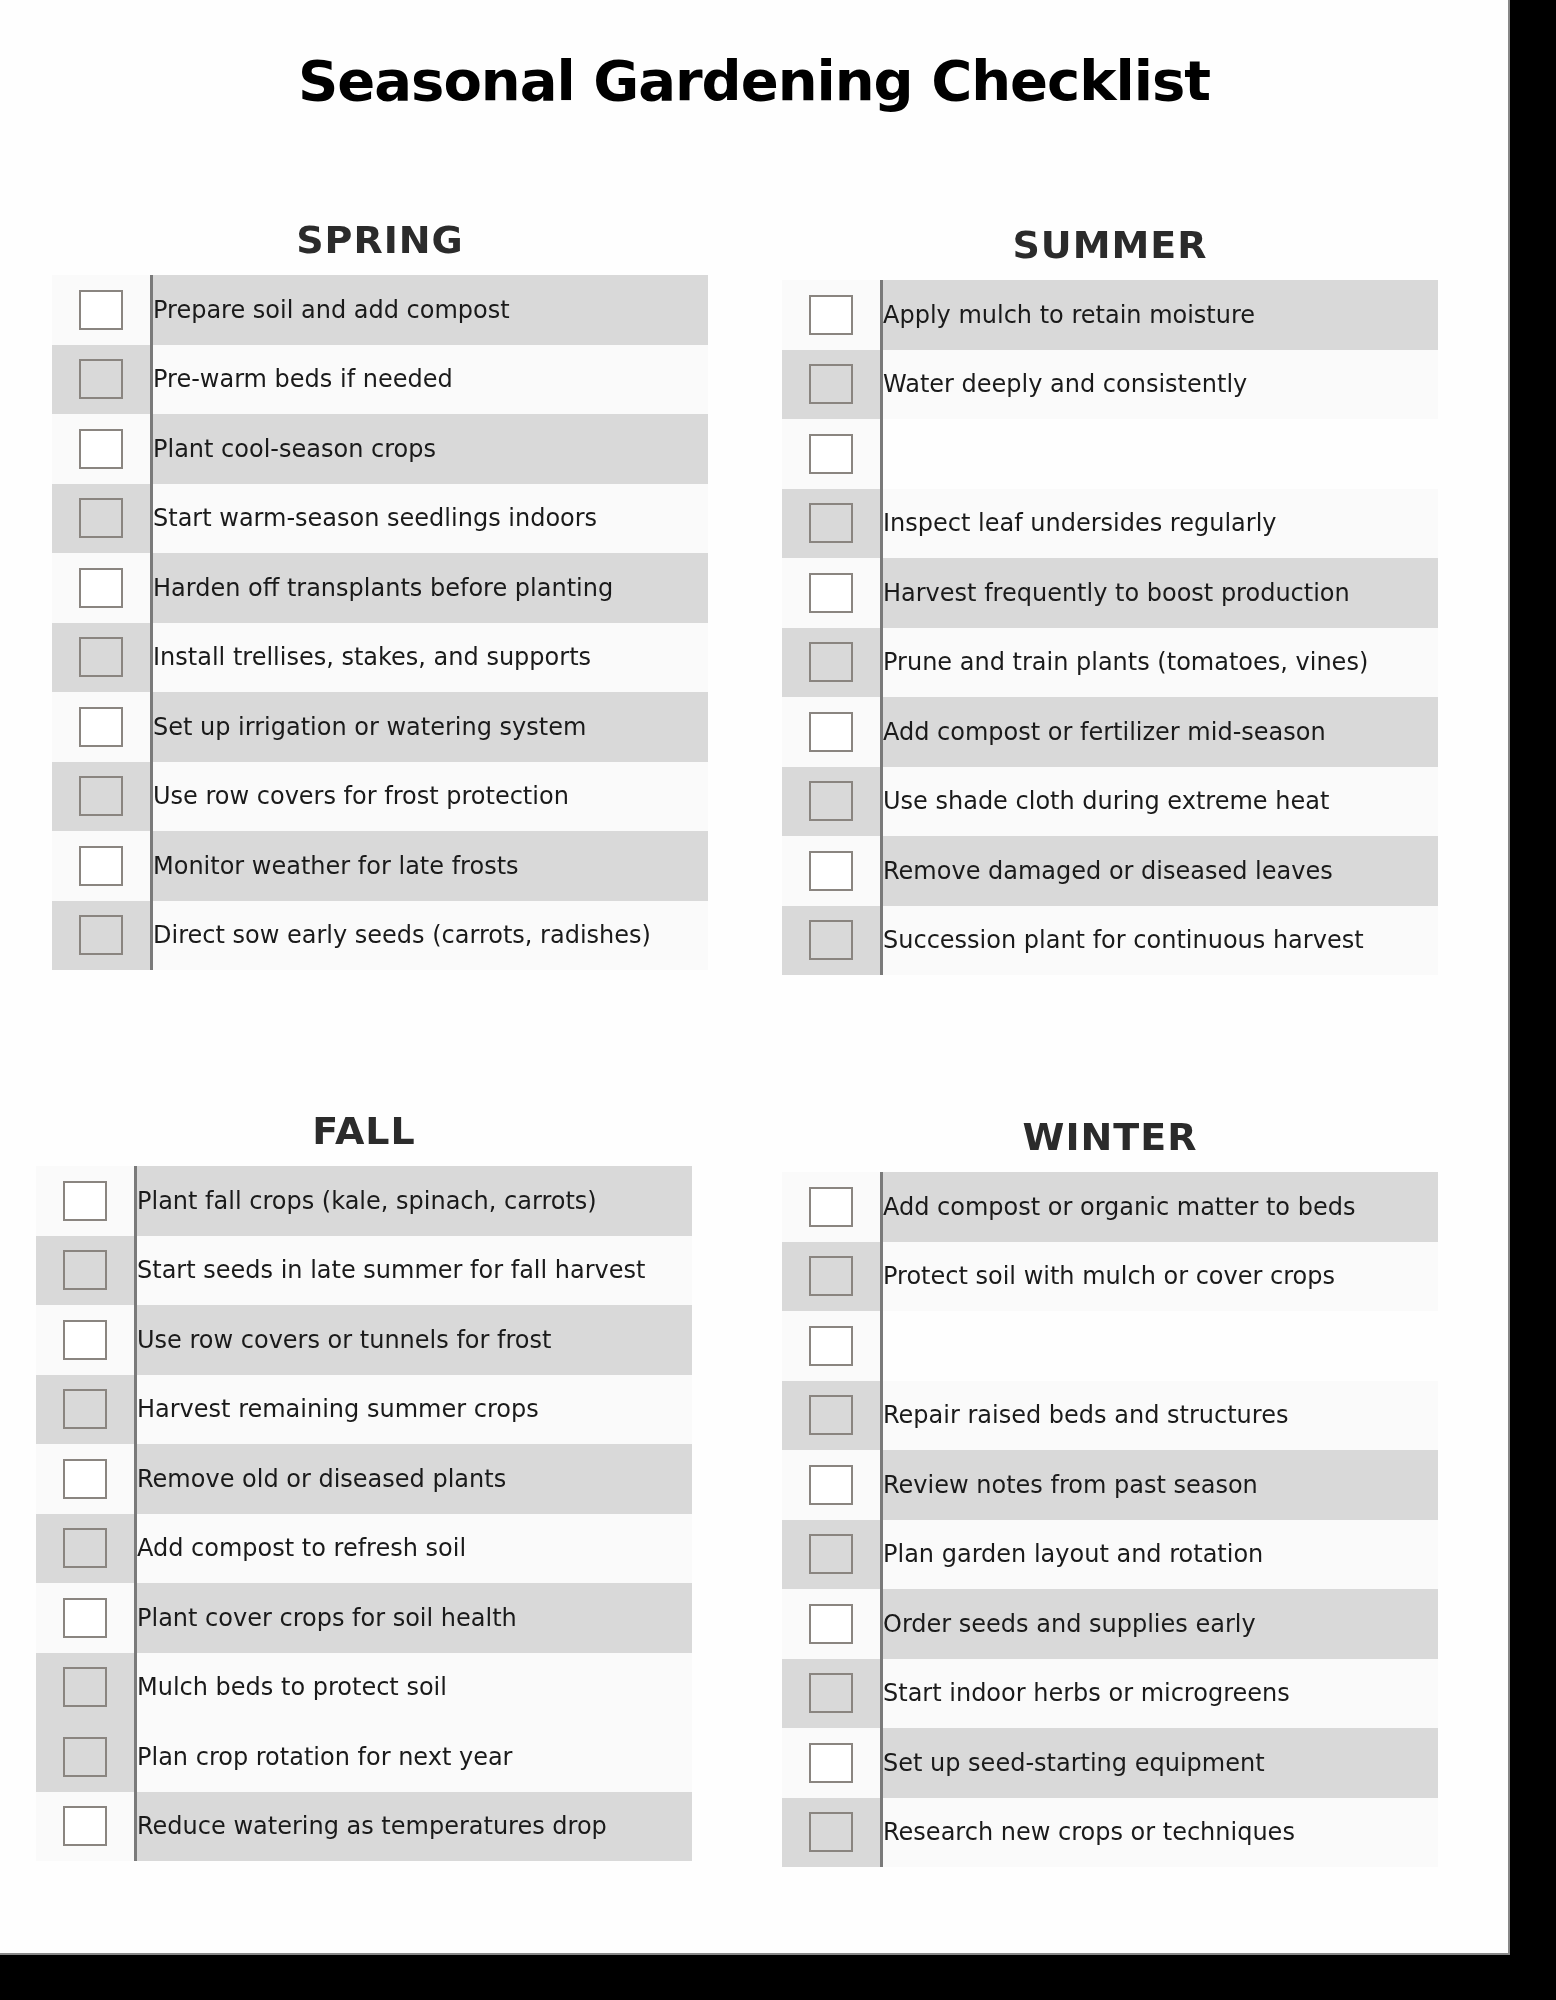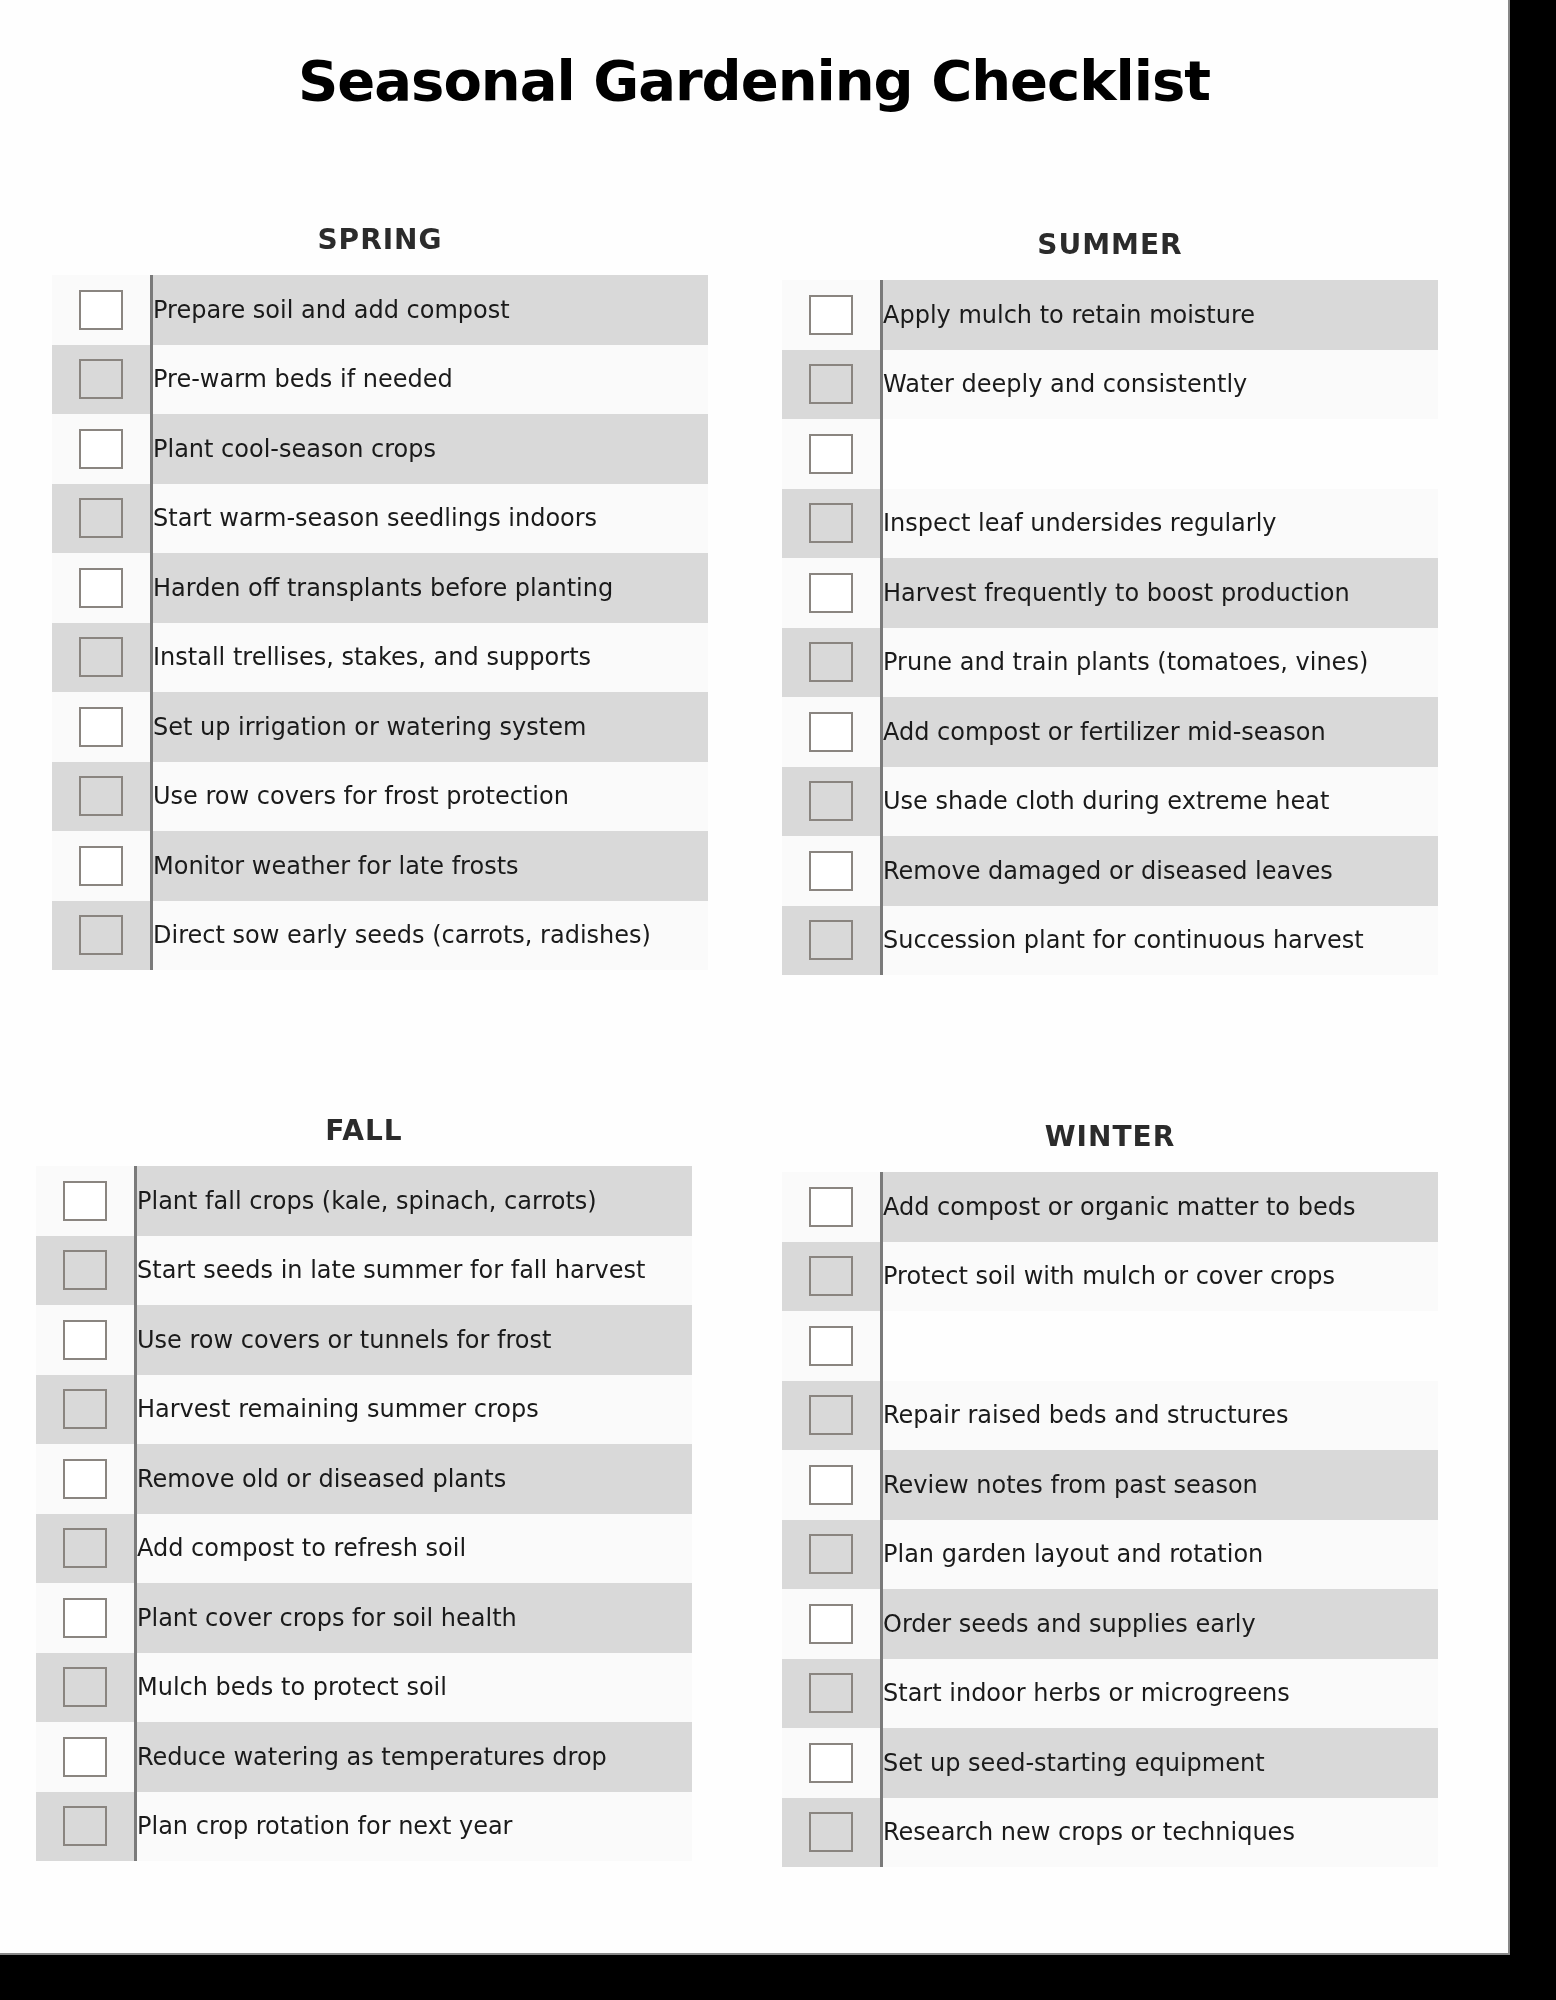--- a/index.html
+++ b/index.html
@@ -1,20 +1,20 @@
 <!DOCTYPE html>
 <html><head>
 <meta charset="utf-8">
 <style>
   html, body { margin:0; padding:0; }
   body { width:1556px; height:2000px; background:#000; position:relative; overflow:hidden; font-family:"DejaVu Sans", sans-serif; }
   .page { position:absolute; left:0; top:0; width:1508px; height:1953px; background:#fefefe; border-right:2px solid #888; border-bottom:2px solid #888; }
   .title { position:absolute; left:0; width:1508px; top:48px; text-align:center; font-family:"DejaVu Sans", sans-serif; font-weight:bold; font-size:56px; letter-spacing:-1px; color:#000; }
   .section { position:absolute; width:656px; }
-  .sec-title { text-align:center; font-weight:bold; font-size:28px; color:#2b2b2b; height:70px; line-height:70px; letter-spacing:1px; }
+  .sec-title { text-align:center; font-weight:bold; font-size:38px; color:#2b2b2b; height:70px; line-height:70px; letter-spacing:1px; }
   .rows { border-left:0; }
   .row { display:flex; height:69.5px; }
   .cb-cell { width:98px; display:flex; align-items:center; justify-content:center; border-right:3px solid #7a7a7a; }
   .cb { width:44px; height:40px; border:2px solid #8a8580; background:inherit; box-sizing:border-box; }
   .txt { flex:1; display:flex; align-items:center; font-size:24px; color:#1a1a1a; white-space:nowrap; }
   .row.a .cb-cell { background:#fafafa; }
   .row.a .txt { background:#d9d9d9; }
   .row.b .cb-cell { background:#d9d9d9; }
   .row.b .txt { background:#fafafa; }
   .row.a .cb { background:#ffffff; }
@@ -201,31 +201,31 @@
             <div class="cb"></div>
           </div>
           <div class="txt">Plant cover crops for soil health</div>
         </div>
         <div class="row b">
           <div class="cb-cell">
             <div class="cb"></div>
           </div>
           <div class="txt">Mulch beds to protect soil</div>
         </div>
+        <div class="row b">
+          <div class="cb-cell">
+            <div class="cb"></div>
+          </div>
+          <div class="txt">Plan crop rotation for next year</div>
+        </div>
         <div class="row a">
           <div class="cb-cell">
             <div class="cb"></div>
           </div>
           <div class="txt">Reduce watering as temperatures drop</div>
-        </div>
-        <div class="row b">
-          <div class="cb-cell">
-            <div class="cb"></div>
-          </div>
-          <div class="txt">Plan crop rotation for next year</div>
         </div>
       </div>
   </div>
 
   <div class="section" style="left:782px; top:1102px;">
     <div class="sec-title">WINTER</div>
     <div class="rows">
         <div class="row a">
           <div class="cb-cell">
             <div class="cb"></div>

